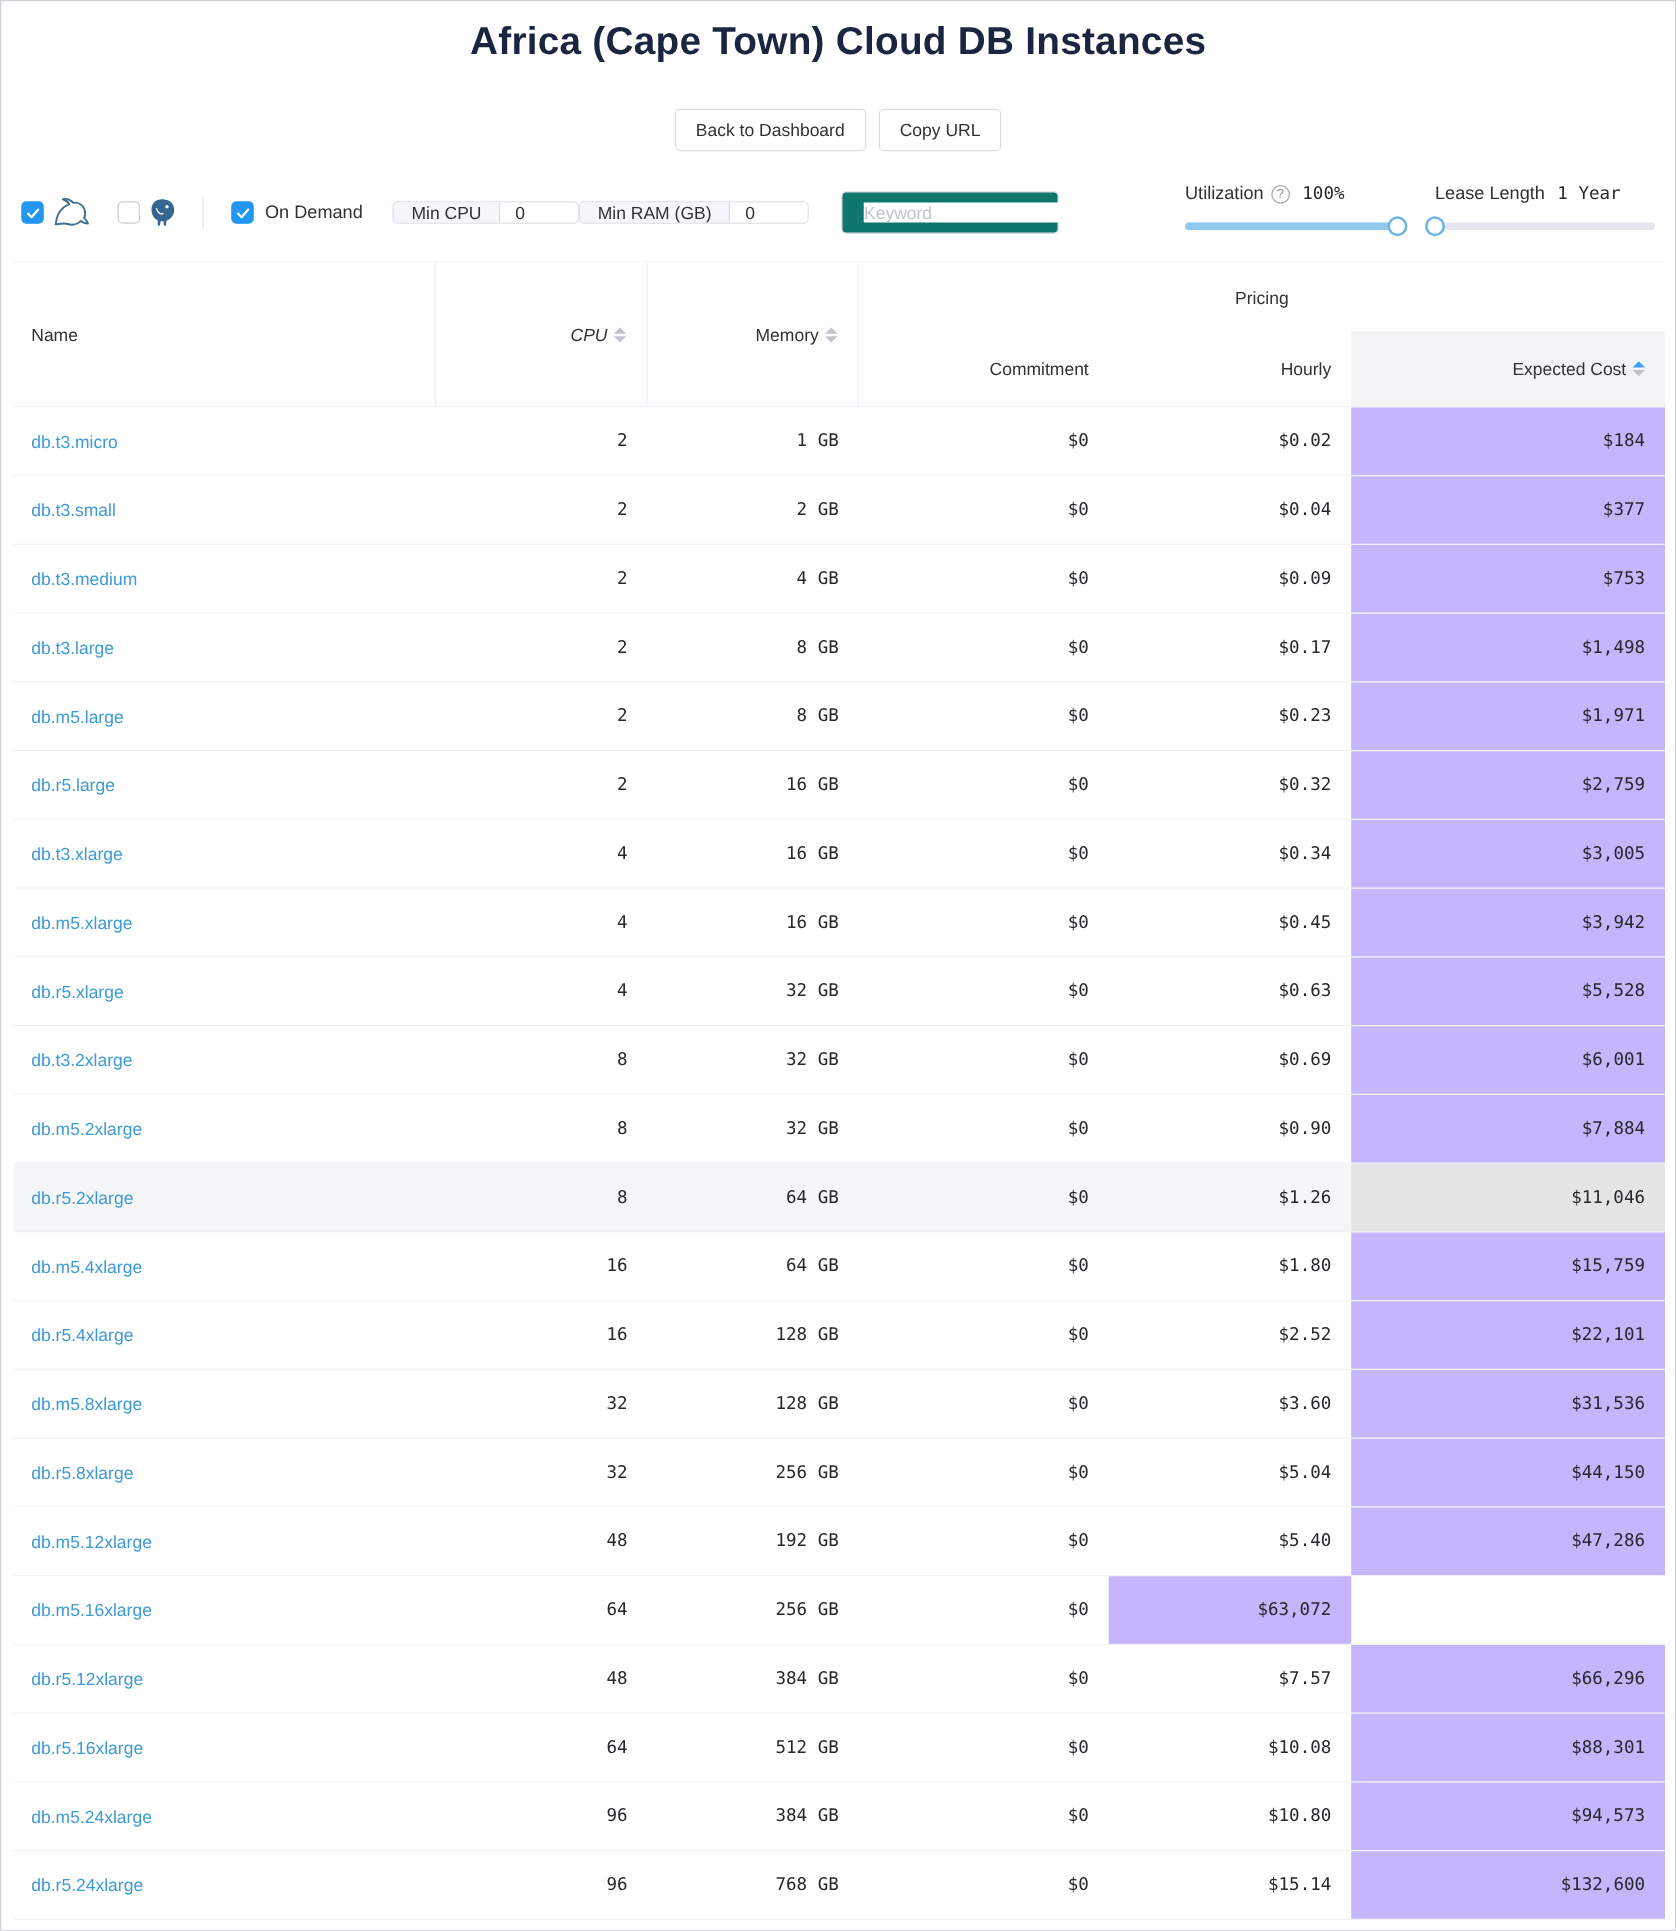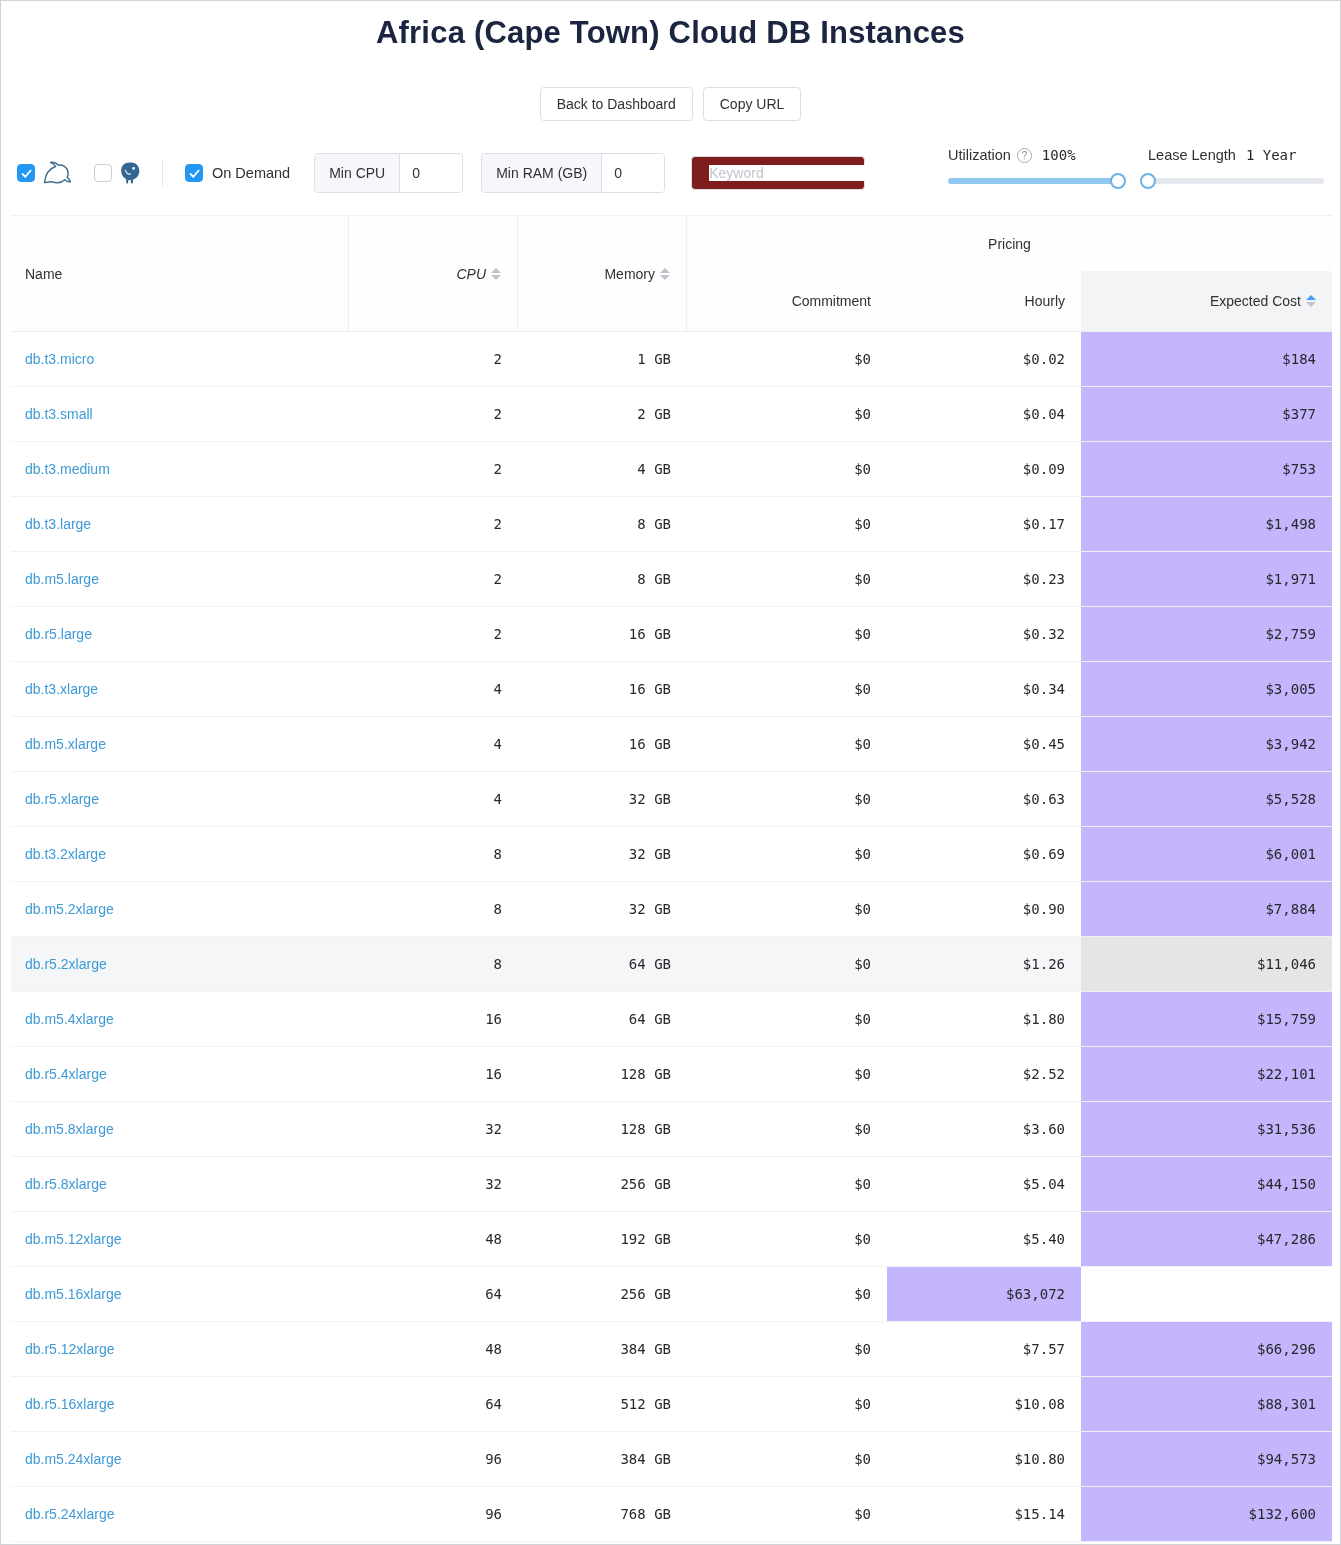--- a/index.html
+++ b/index.html
@@ -15,26 +15,26 @@
   
   .filter-bar { display: flex; align-items: flex-start; margin: 26px 16px 0 16px; }
   .filter-left { display: flex; align-items: center; margin-top: 6px; }
   .checkbox { width: 18px; height: 18px; border-radius: 4px; border: 1px solid #c8ccd4; background: #fff; display: inline-flex; align-items: center; justify-content: center; flex: none; cursor: pointer; }
   .checkbox svg { display: none; }
   .checkbox.checked { background: #2196f3; border-color: #2196f3; }
   .checkbox.checked svg { display: block; }
   .engine-icon { margin-left: 7px; display: inline-flex; align-items: center; }
   .v-divider { width: 1px; height: 26px; background: #e2e4e8; margin: 0 22px 0 20px; }
   .check-label { font-size: 14.5px; margin-left: 9px; color: #303133; }
-  .input-group { display: flex; align-items: stretch; border: 1px solid #dcdfe6; border-radius: 4px; height: 40px; overflow: hidden; background: #fff; }
+  .input-group { display: flex; align-items: stretch; border: 1px solid #dcdfe6; border-radius: 4px; height: 18px; overflow: hidden; background: #fff; }
   .input-group .grp-label { background: #f5f7fa; color: #303133; font-size: 14px; display: flex; align-items: center; padding: 0 14px; border-right: 1px solid #dcdfe6; white-space: nowrap; }
   .input-group input { border: none; outline: none; width: 62px; padding: 0 12px; font-size: 14px; color: #303133; font-family: "Liberation Sans", sans-serif; }
   .min-cpu { margin-left: 24px; }
-  .min-ram { margin-left: 18px; }
-  .keyword-box { display: flex; align-items: center; border: 1px solid #dcdfe6; border-radius: 4px; height: 34px; width: 174px; margin-left: 26px; padding: 0 10px; background: #7f1d1d; }
+  .min-ram { }
+  .keyword-box { display: flex; align-items: center; border: 1px solid #dcdfe6; border-radius: 4px; height: 34px; width: 174px; margin-left: 26px; padding: 0 10px; background: #0f766e; }
   .keyword-box input { border: none; outline: none; flex: 1; font-size: 14px; margin-left: 7px; color: #303133; font-family: "Liberation Sans", sans-serif; }
   .keyword-box input::placeholder { color: #c0c4cc; }
 
   .slider-block { width: 170px; margin-left: auto; }
   .slider-block.lease { margin-left: 30px; width: 176px; }
   .slider-head { display: flex; align-items: center; font-size: 14.5px; color: #303133; white-space: nowrap; }
   .q-icon { width: 15px; height: 15px; border: 1px solid #a8adb5; border-radius: 50%; color: #8a9099; font-size: 10.5px; display: inline-flex; align-items: center; justify-content: center; margin-left: 6px; }
   .slider-val { font-family: "DejaVu Sans Mono", monospace; font-size: 14px; margin-left: 10px; color: #26282b; }
   .slider { position: relative; height: 6px; border-radius: 3px; background: #e4e7ed; margin-top: 15px; cursor: pointer; }
   .slider .fill { position: absolute; left: 0; top: 0; height: 100%; border-radius: 3px; background: #8fc9f0; }

